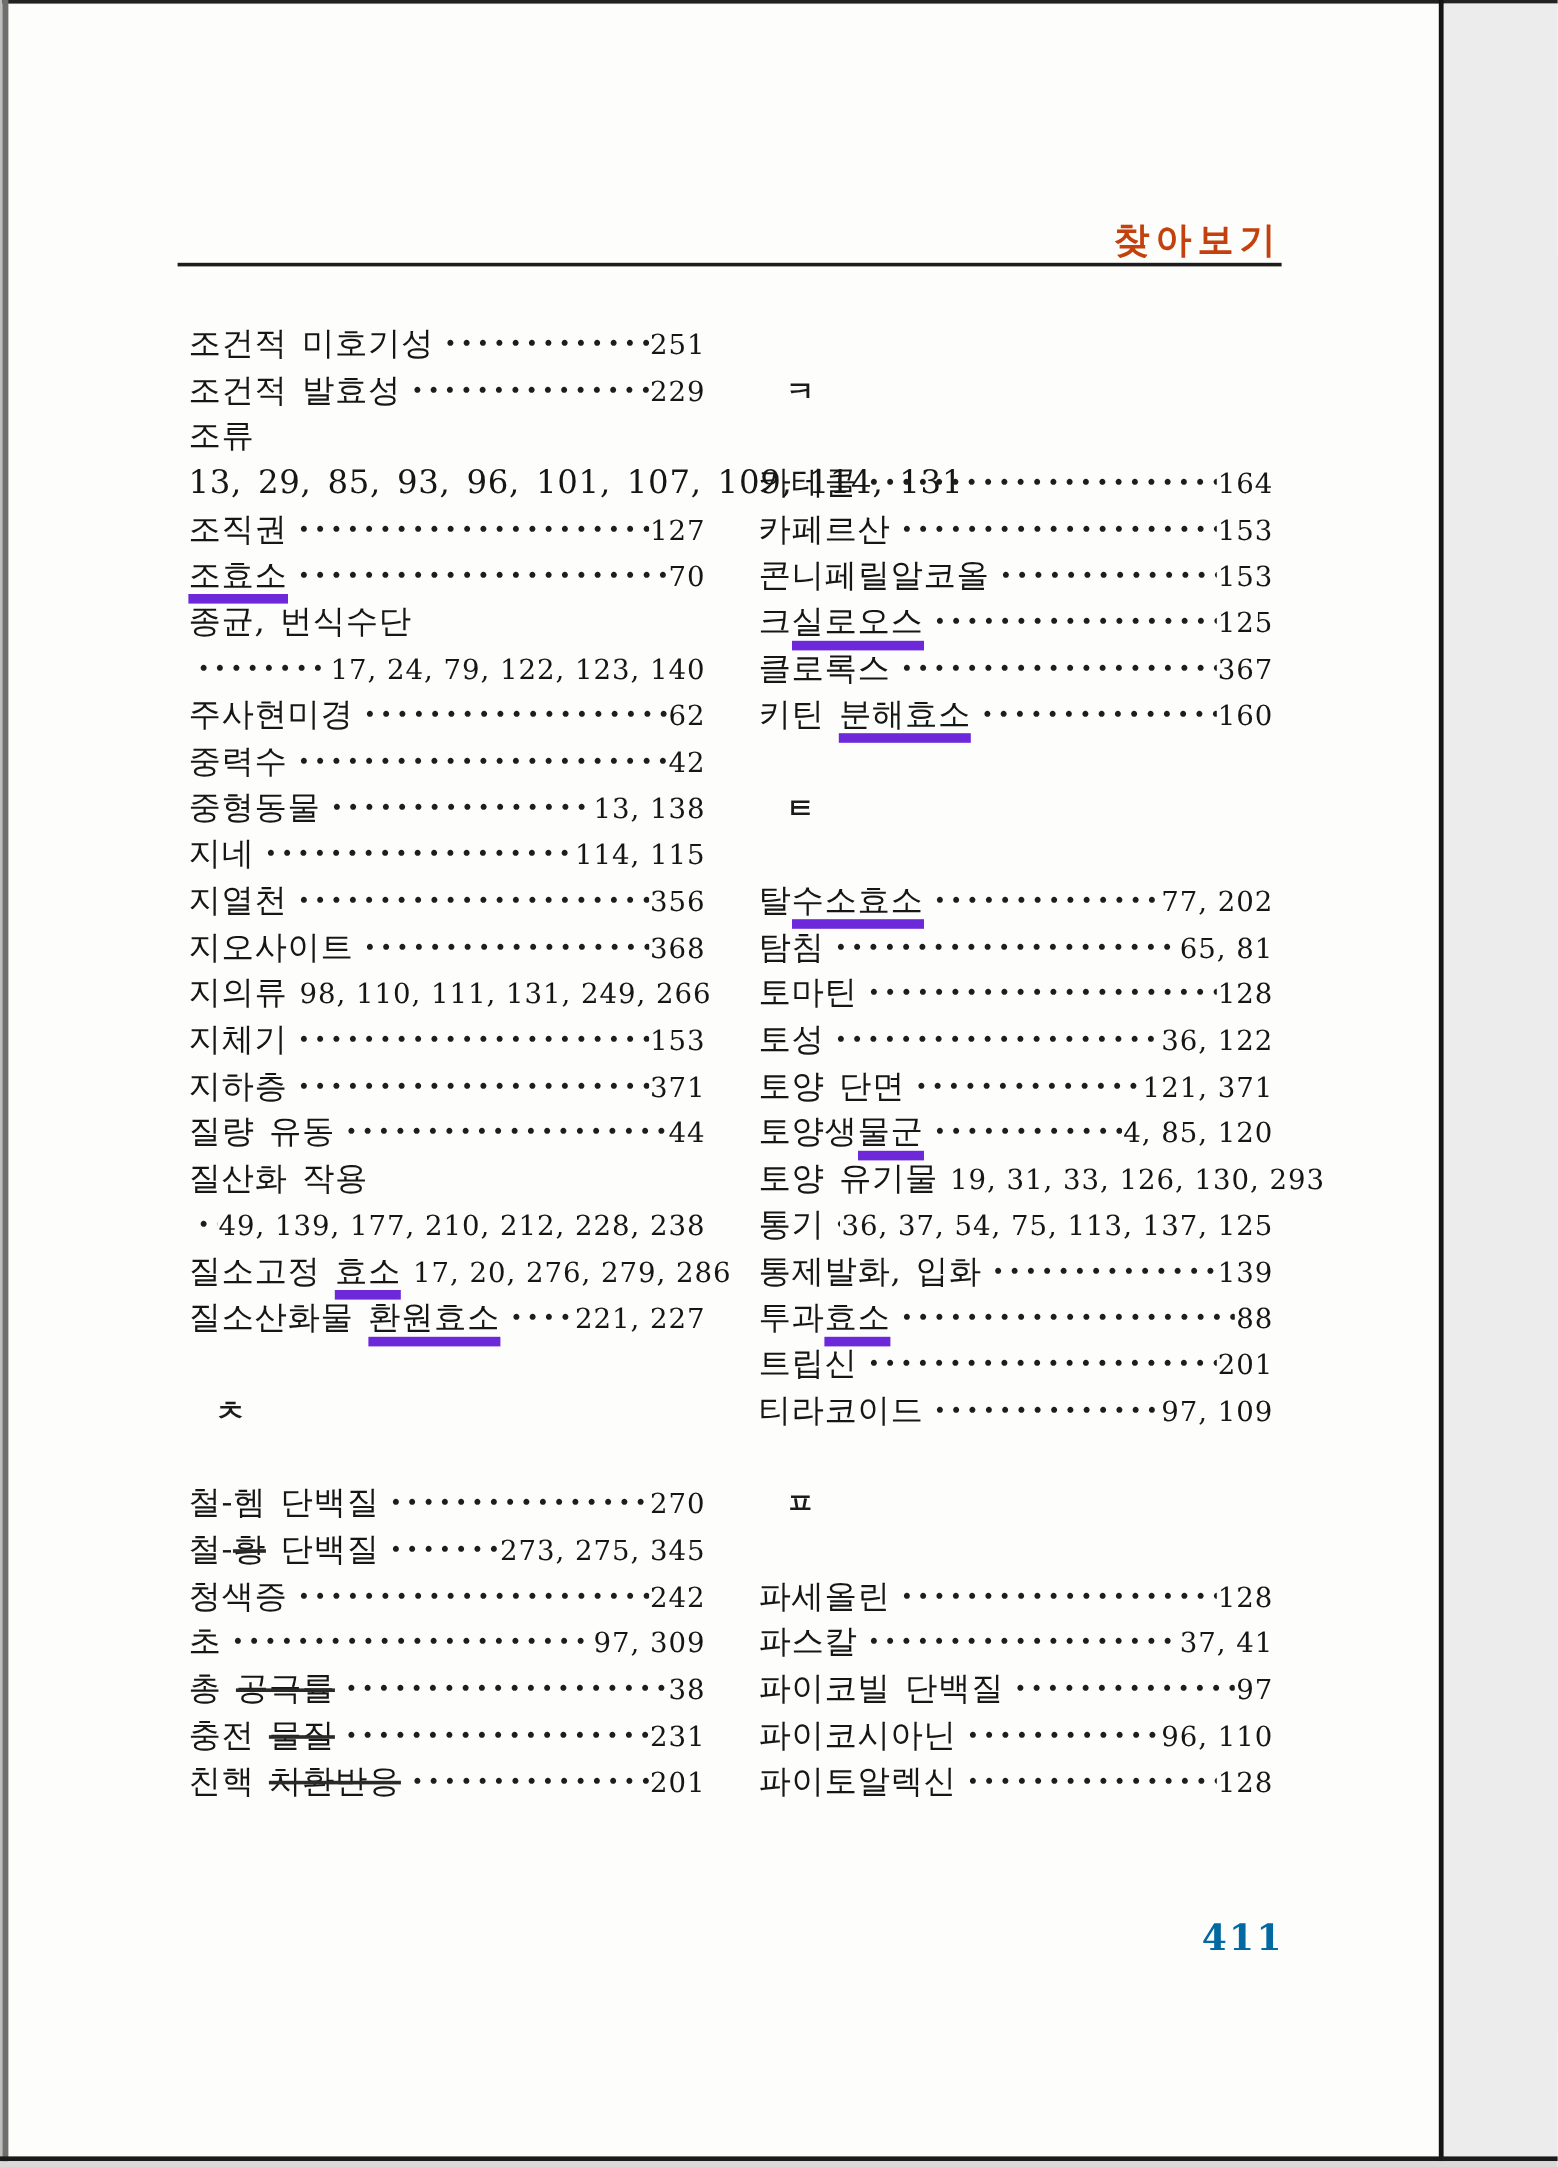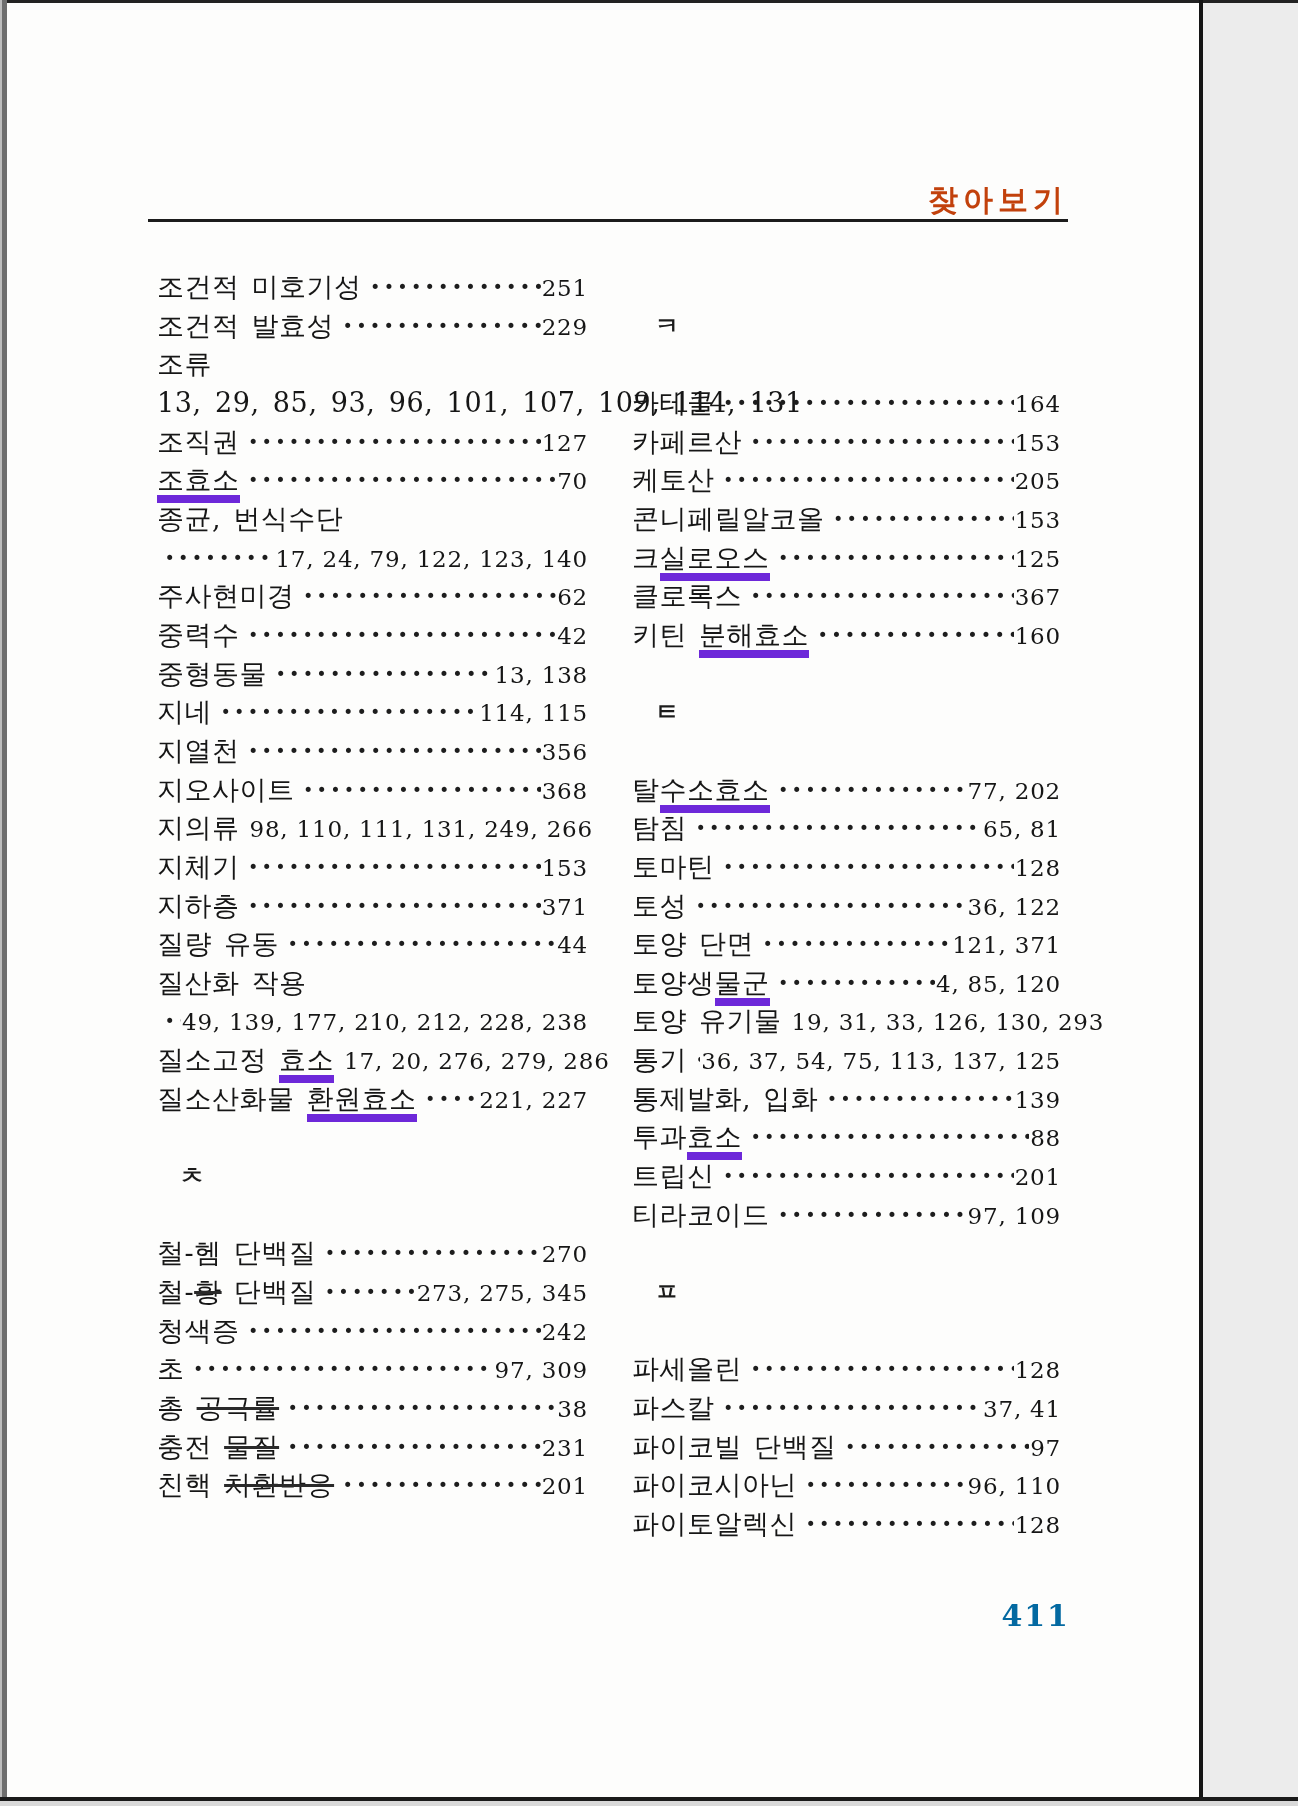--- a/index.html
+++ b/index.html
@@ -214,25 +214,20 @@
       <span class="term">카테콜</span>
       <div class="leader"></div>
       <span class="pages">164</span>
     </div>
     <div class="row">
       <span class="term">카페르산</span>
       <div class="leader"></div>
       <span class="pages">153</span>
     </div>
     <div class="row">
-      <span class="term">케토산</span>
-      <div class="leader"></div>
-      <span class="pages">205</span>
-    </div>
-    <div class="row">
       <span class="term">콘니페릴알코올</span>
       <div class="leader"></div>
       <span class="pages">153</span>
     </div>
     <div class="row">
       <span class="term">크<span class="mark-u">실로오스</span></span>
       <div class="leader"></div>
       <span class="pages">125</span>
     </div>
     <div class="row">

